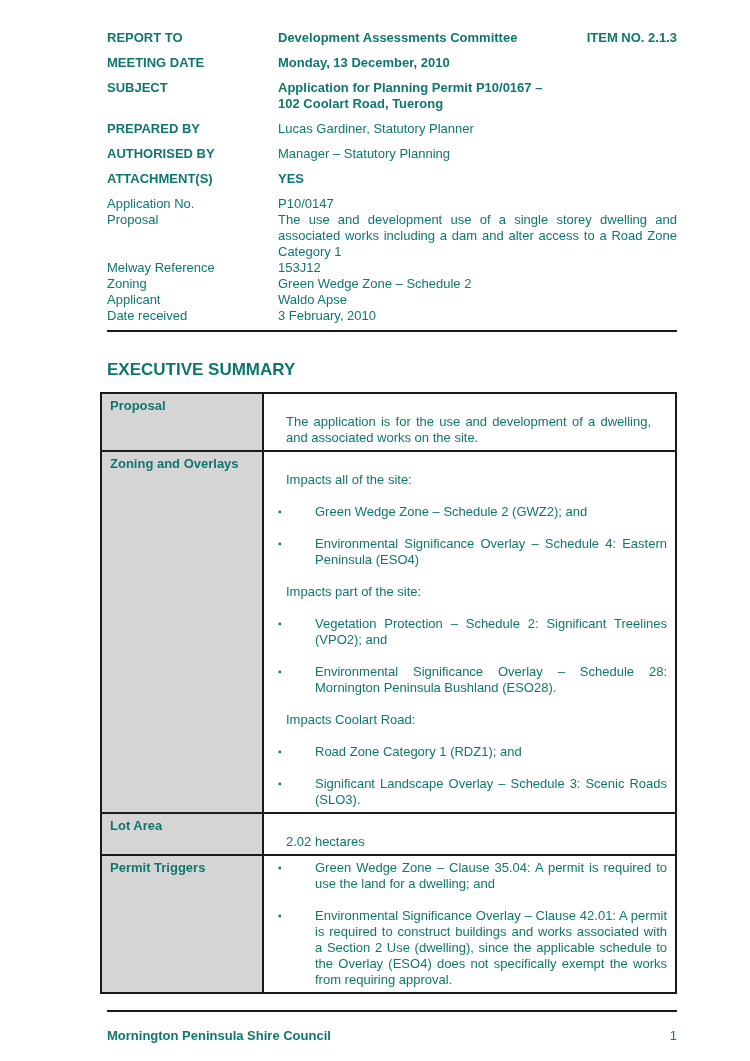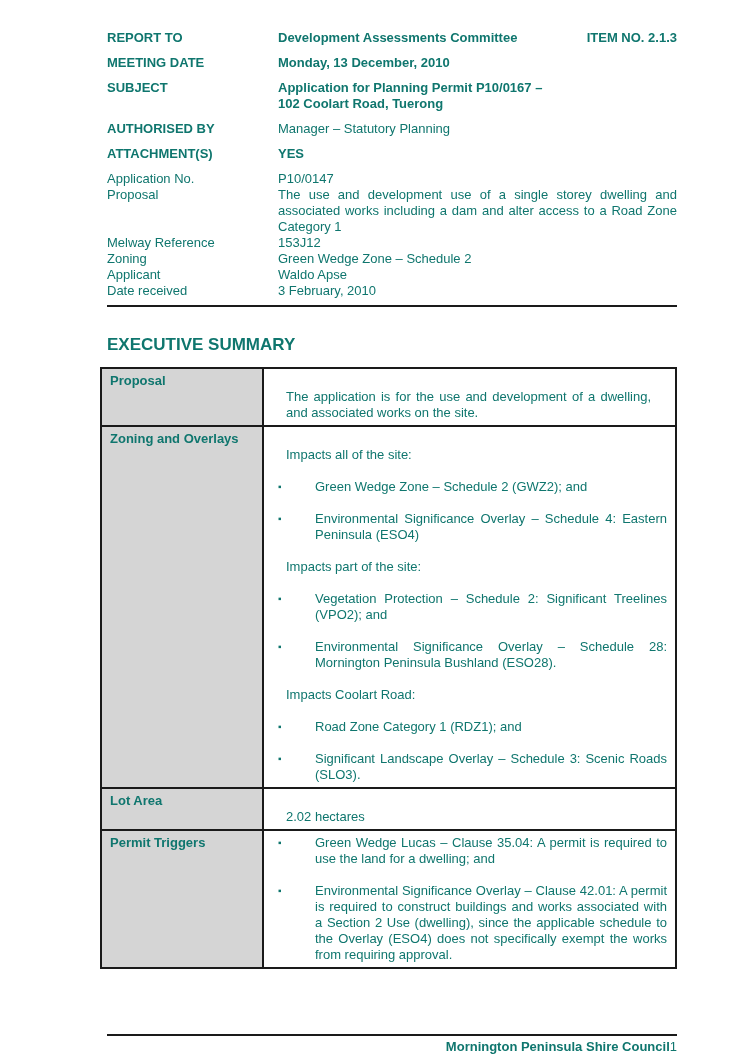--- a/index.html
+++ b/index.html
@@ -55,22 +55,22 @@
   .bullet::before{
     content:"▪";
     position:absolute;left:8px;top:0;
     font-size:10px;line-height:16px;
   }
 
   
   .footer{
     position:absolute;left:107px;top:1010px;width:570px;
     border-top:2px solid #1a1a1a;
-    padding-top:3px;
-    display:flex;justify-content:flex-end;align-items:baseline;margin-top:24px;
+    padding-top:16px;
+    display:flex;justify-content:space-between;align-items:baseline;
   }
   .footer-org{font-weight:bold;}
 </style>
 </head>
 <body>
 
 <div class="page">
   <div class="content">
 
     <div>
@@ -82,20 +82,24 @@
       <div class="hdr-row">
         <div class="hdr-label">MEETING DATE</div>
         <div class="hdr-value bold-val">Monday, 13 December, 2010</div>
       </div>
       <div class="hdr-row">
         <div class="hdr-label">SUBJECT</div>
         <div>
           <div class="hdr-value bold-val">Application for Planning Permit P10/0167 –</div>
           <div class="hdr-value bold-val">102 Coolart Road, Tuerong</div>
         </div>
+      </div>
+      <div class="hdr-row">
+        <div class="hdr-label">PREPARED BY</div>
+        <div class="hdr-value">Lucas Gardiner, Statutory Planner</div>
       </div>
       <div class="hdr-row">
         <div class="hdr-label">AUTHORISED BY</div>
         <div class="hdr-value">Manager – Statutory Planning</div>
       </div>
       <div class="hdr-row">
         <div class="hdr-label">ATTACHMENT(S)</div>
         <div class="hdr-value bold-val">YES</div>
       </div>
     </div>
@@ -162,21 +166,21 @@
         <td>
           <div class="cell-content">
             <div class="para">2.02 hectares</div>
           </div>
         </td>
       </tr>
       <tr>
         <td class="lbl">Permit Triggers</td>
         <td>
           <div class="cell-content">
-            <div class="bullet just">Green Wedge Lucas – Clause 35.04:  A permit is required to use the land for a dwelling; and</div>
+            <div class="bullet just">Green Wedge Zone – Clause 35.04:  A permit is required to use the land for a dwelling; and</div>
             <div class="bullet just">Environmental Significance Overlay – Clause 42.01:  A permit is required to construct buildings and works associated with a Section 2 Use (dwelling), since the applicable schedule to the Overlay (ESO4) does not specifically exempt the works from requiring approval.</div>
           </div>
         </td>
       </tr>
     </tbody>
       </table>
   </div>
 
   <div class="footer">
     <div class="footer-org">Mornington Peninsula Shire Council</div>

